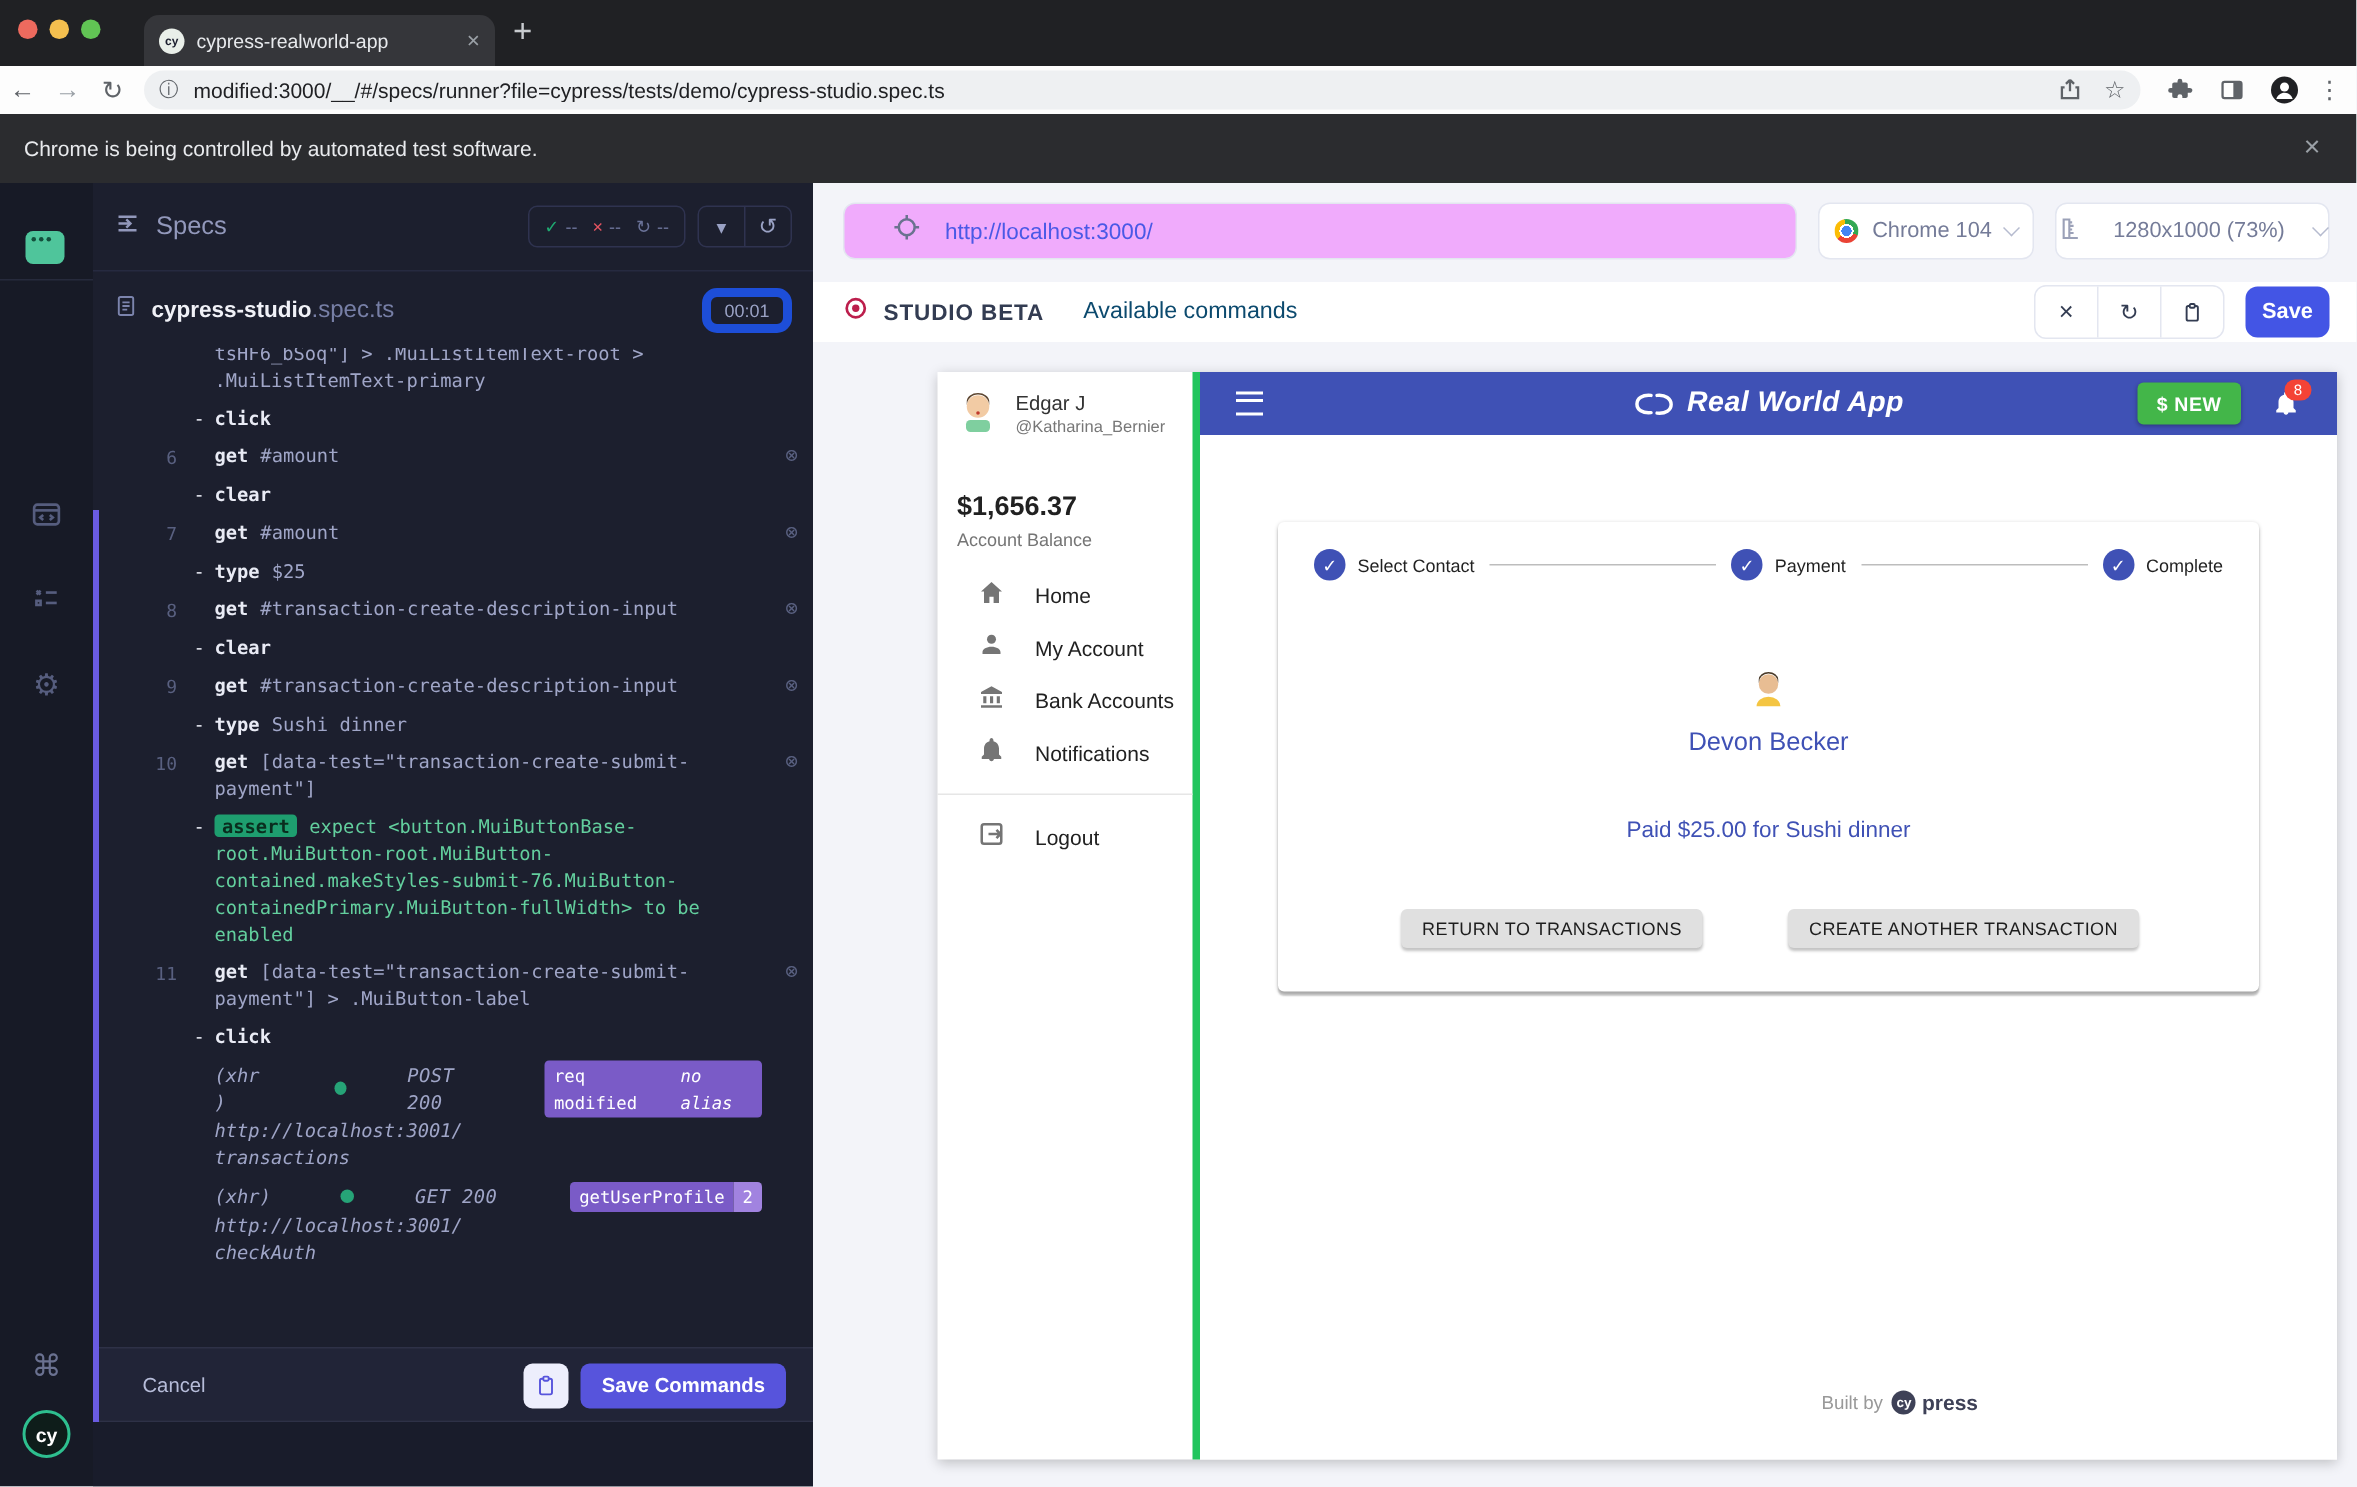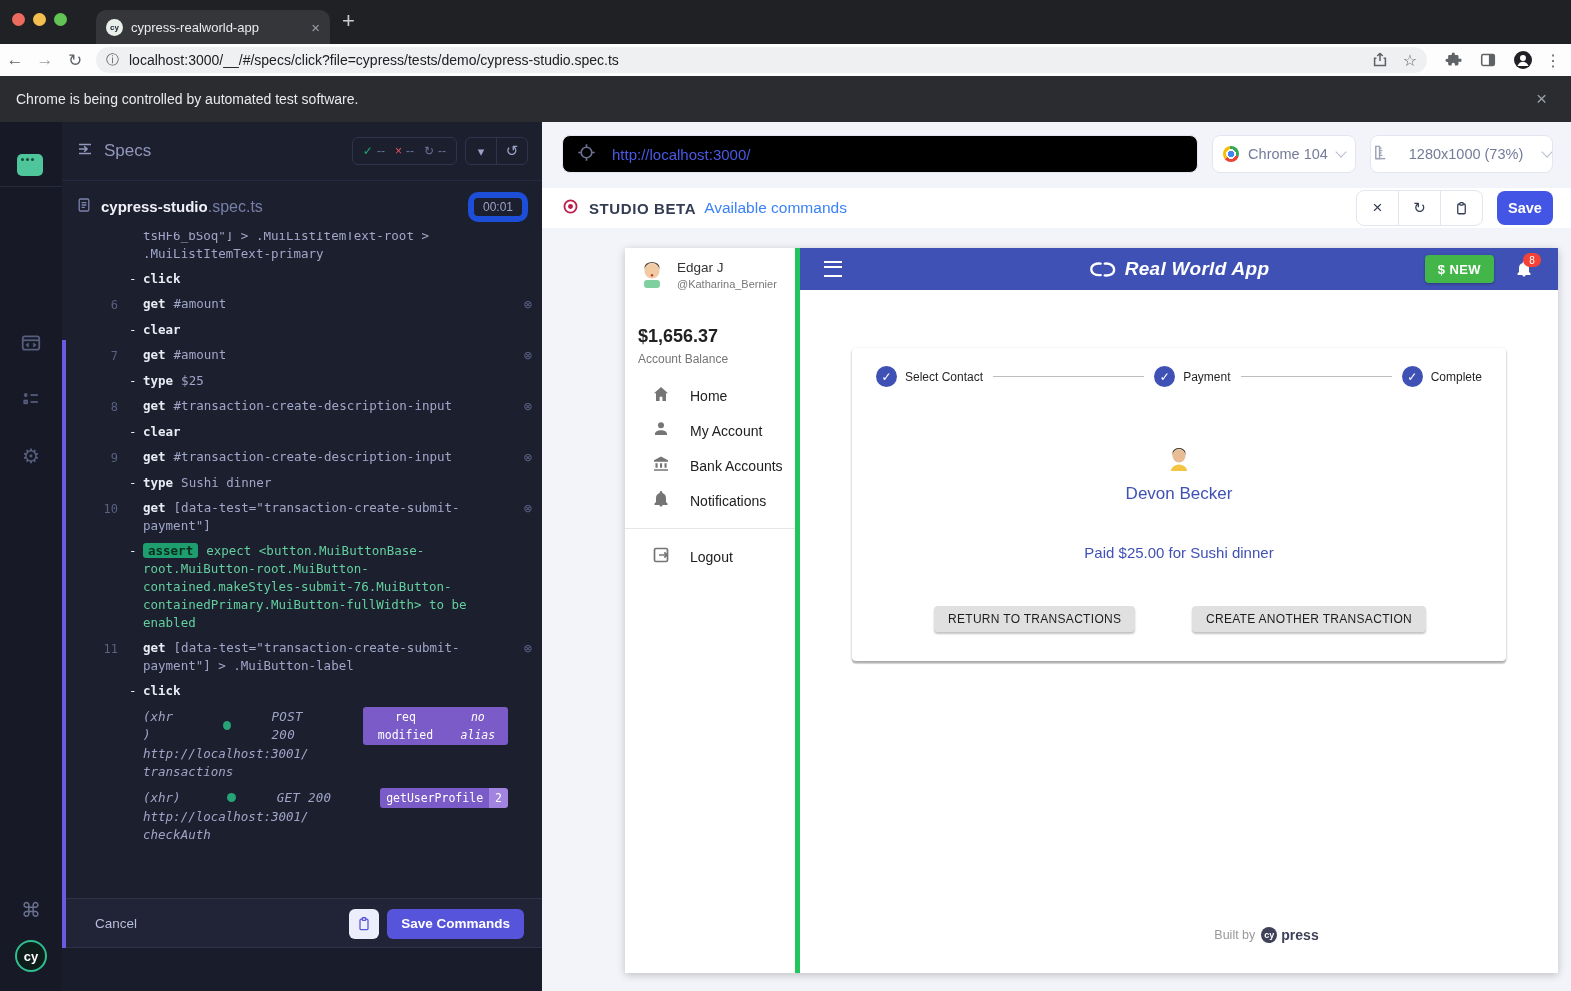--- a/index.html
+++ b/index.html
@@ -69,51 +69,51 @@
   .m{color:#e9ebf5;font-weight:700;margin-right:8px;}
   .args{color:#a0a6c8;white-space:pre-wrap;}
   .m-assert{background:#1e9e6f;color:#0a2d1e;font-weight:700;padding:0 5px;border-radius:3px;margin-right:8px;}
   .args-assert{color:#63cf9e;white-space:pre-wrap;}
   .rm{position:absolute;right:10px;top:4px;color:#596080;font-size:14px;}
   .xhr-line{display:flex;align-items:center;font-style:italic;color:#9fa5c7;gap:36px;}
   .xhr-pre{margin-right:10px;}
   .xhr-dot{width:9px;height:9px;border-radius:50%;background:#26a377;margin-right:5px;}
   .xhr-status{letter-spacing:.3px;}
   .badges{margin-left:auto;display:inline-flex;font-style:normal;font-size:11.5px;}
-  .badge{background:#7a5bc7;color:#fff;padding:1px 6px;text-align:center;}
+  .badge{background:#7a5bc7;color:#fff;padding:1px 6px;}
   .badge:first-child{border-radius:3px 0 0 3px;}
   .badge:last-child{border-radius:0 3px 3px 0;}
   .badge.it{font-style:italic;}
   .badge.count{background:#a183e0;}
   .xhr-url{font-style:italic;color:#9fa5c7;max-width:172px;word-break:break-all;}
   .studio-strip{position:absolute;left:0;top:218px;height:608px;width:4px;background:#6a5be2;z-index:5;}
   .rep-controls{position:absolute;left:0;right:0;bottom:43px;height:50px;background:#212437;border-top:1px solid #2e3147;
     display:flex;align-items:center;padding:0 18px 0 33px;box-sizing:border-box;}
   .cancel{color:#b6bcd9;font-size:13.5px;}
   .clipbtn{margin-left:auto;width:30px;height:30px;background:#edeefc;border-radius:6px;display:flex;align-items:center;justify-content:center;}
   .savecmds{margin-left:8px;height:30px;background:#5754dc;border-radius:6px;color:#fff;font-size:13.5px;font-weight:600;
     display:flex;align-items:center;padding:0 14px;border:none;}
   .rep-bottom{position:absolute;left:0;right:0;bottom:0;height:43px;background:#191c2b;border-top:1px solid #2e3147;}
   
   .aut{flex:1;position:relative;background:#f3f4f9;}
   .aut-toolbar{position:absolute;left:20px;right:18px;top:13px;height:38px;display:flex;gap:14px;}
-  .urlpill{flex:1;background:#000000;border:1px solid #e3e6f0;border-radius:8px;display:flex;align-items:center;padding:0 14px;}
+  .urlpill{flex:1;background:#f0abfc;border:1px solid #e3e6f0;border-radius:8px;display:flex;align-items:center;padding:0 32px;}
   .urltext{color:#4a59e6;font-size:15px;margin-left:16px;}
   .pill{background:#fff;border:1px solid #e3e6f0;border-radius:8px;display:flex;align-items:center;justify-content:center;
     gap:9px;color:#747b98;font-size:14.5px;box-sizing:border-box;}
   .pill.browser{width:144px;justify-content:center;}
   .pill.viewport{width:183px;gap:20px;}
   .chev{width:7px;height:7px;border-right:1.6px solid #b6bbcf;border-bottom:1.6px solid #b6bbcf;transform:rotate(45deg);margin-top:-4px;}
   .chromelogo{width:16px;height:16px;border-radius:50%;
     background:radial-gradient(circle at center,#4285f4 0 30%,#fff 30% 42%,rgba(0,0,0,0) 42%),
     conic-gradient(from 110deg,#ea4335 0 120deg,#fbbc05 120deg 240deg,#34a853 240deg 360deg);}
   .aut-studio{position:absolute;left:0;right:0;top:66px;height:40px;background:#fff;display:flex;align-items:center;
     padding:0 18px 0 20px;box-sizing:border-box;}
   .studio-label{color:#333c52;font-weight:700;font-size:15px;letter-spacing:.6px;margin-left:10px;}
-  .avail{color:#3b82f6;font-size:15.5px;margin-left:8px;}
+  .avail{color:#0c4a6e;font-size:15.5px;margin-left:26px;}
   .sgroup{margin-left:auto;display:flex;border:1px solid #e3e6f0;border-radius:8px;height:34px;background:#fff;}
   .sgbtn{width:41px;display:flex;align-items:center;justify-content:center;color:#333c52;font-size:15px;}
   .sgbtn+.sgbtn{border-left:1px solid #e3e6f0;}
   .savebtn{margin-left:14px;width:56px;height:34px;background:#4355e5;border-radius:8px;color:#fff;font-size:14.5px;
     font-weight:600;display:flex;align-items:center;justify-content:center;border:none;}
   
   .frame{position:absolute;left:83px;top:126px;width:933px;height:725px;background:#fff;box-shadow:0 2px 8px rgba(0,0,0,.22);}
   .sidebar{position:absolute;left:0;top:0;width:175px;height:100%;border-right:5px solid #22c55e;box-sizing:border-box;}
   .user{display:flex;gap:10px;padding:10px 12px;align-items:center;}
   .uname{font-size:13.5px;color:#333;font-weight:500;}
@@ -174,21 +174,21 @@
     </div>
     <span class="newtab">+</span>
   </div>
 
   <div class="toolbar">
     <span class="navbtn">←</span>
     <span class="navbtn fwd">→</span>
     <span class="navbtn">↻</span>
     <div class="omnibox">
       <span class="omni-info">ⓘ</span>
-      <span class="omni-text">localhost:3000/__/#/specs/click?file=cypress/tests/demo/cypress-studio.spec.ts</span>
+      <span class="omni-text">modified:3000/__/#/specs/runner?file=cypress/tests/demo/cypress-studio.spec.ts</span>
       <span class="omni-ic">
         <svg width="18" height="18" viewBox="0 0 20 20" fill="none" stroke="#5f6368" stroke-width="1.7">
             <path d="M10 2.5l3 3M10 2.5l-3 3M10 2.5V11"></path>
             <path d="M6 8H4v8h12V8h-2"></path>
           </svg>
       </span>
       <span class="omni-ic" style="color:#5f6368;font-size:16px;">☆</span>
     </div>
     <span class="tbicon">
       <svg width="18" height="18" viewBox="0 0 20 20" fill="#5f6368">

